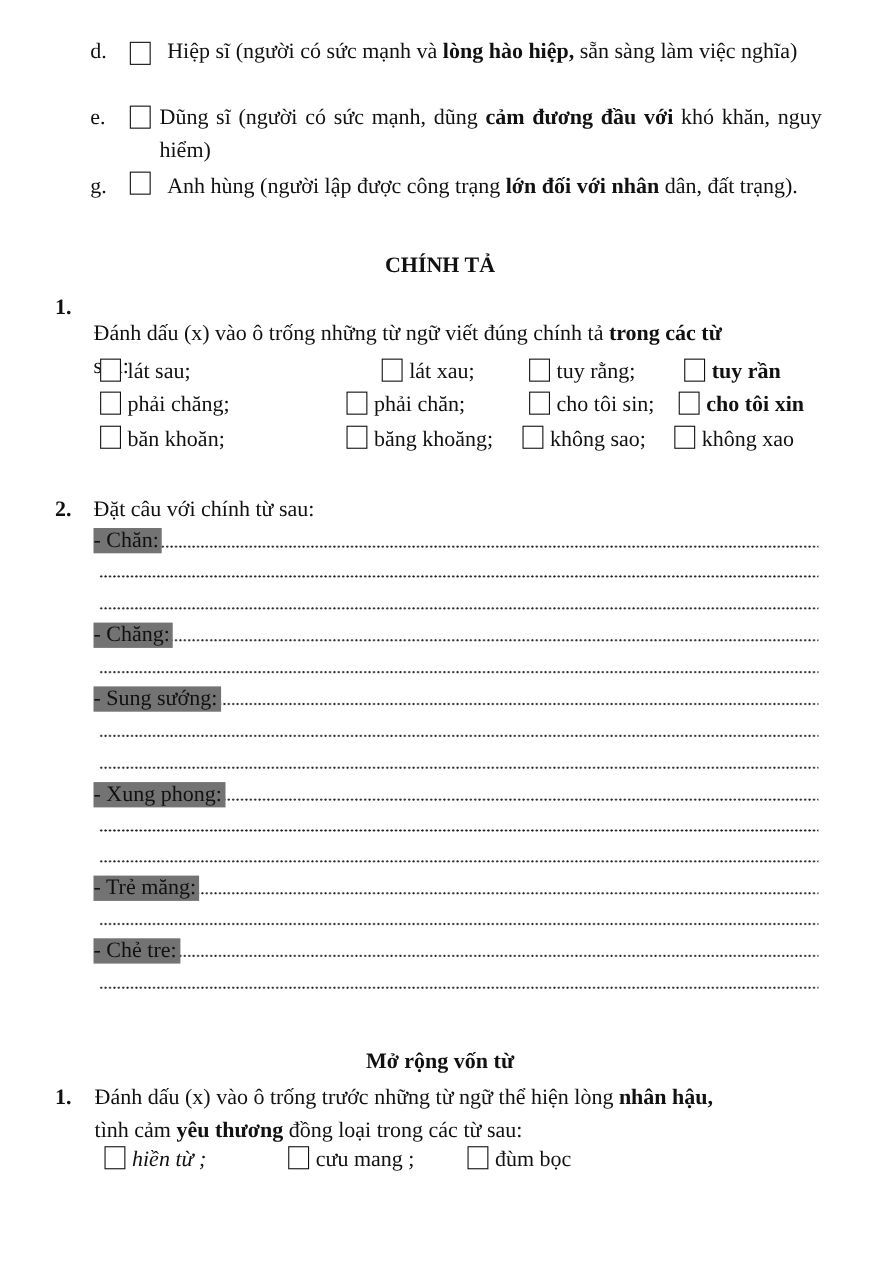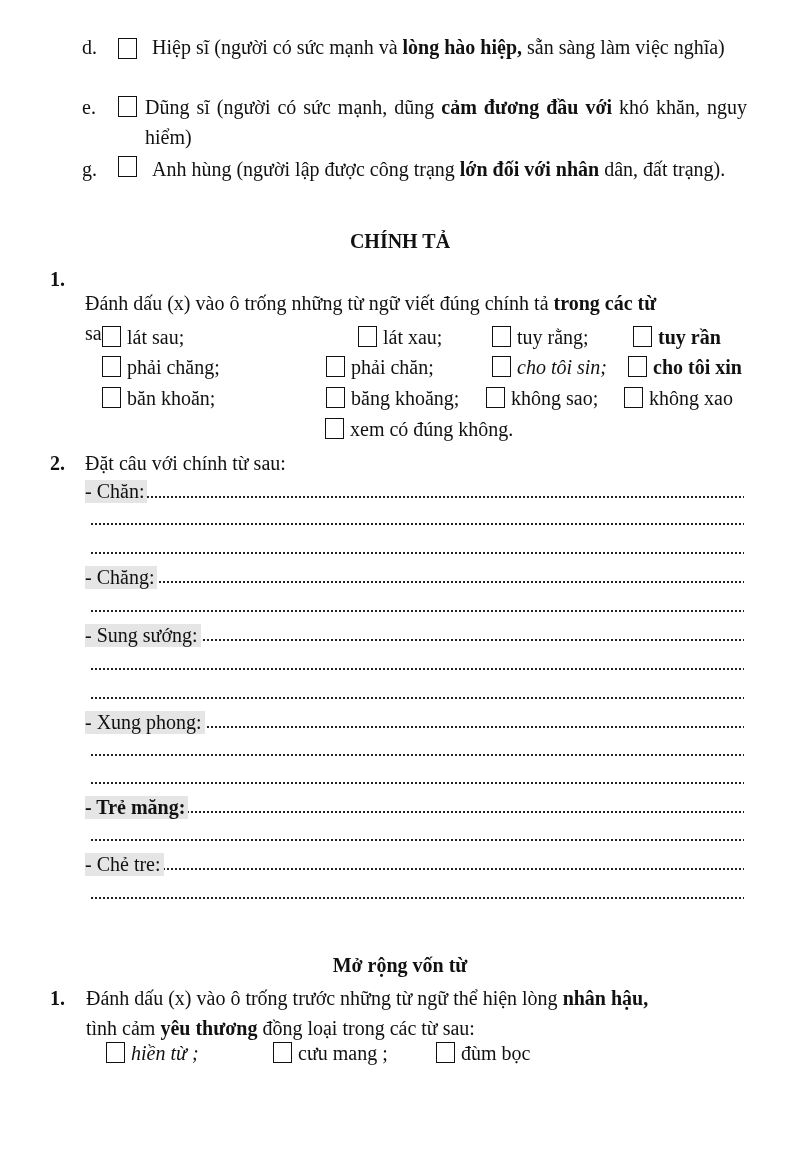--- a/index.html
+++ b/index.html
@@ -2,31 +2,31 @@
 <html><head>
 <meta charset="utf-8">
 <style>
   html, body { margin: 0; padding: 0; background: #ffffff; }
   body { width: 800px; height: 1167px; position: relative; overflow: hidden;
          font-family: "Liberation Serif", serif; color: #111; font-size: 20px; }
   .page { position: absolute; left: 0; top: 0; width: 800px; height: 1167px; }
   .b { font-weight: bold; }
   .cb { display: inline-block; width: 19px; height: 21px; border: 1.6px solid #111;
         box-sizing: border-box; vertical-align: -3px; margin-right: 6px; background: #fff; }
-  .opt-row { position: absolute; left: 16px; width: 661px; height: 30px; }
+  .opt-row { position: absolute; left: 5px; width: 661px; height: 30px; }
   .opt { position: absolute; white-space: nowrap; }
   .letter { position: absolute; left: 82px; }
   .item-text { position: absolute; left: 152px; width: 602px; line-height: 30px; text-align: justify; }
   .h { position: absolute; left: 0; width: 800px; text-align: center; font-weight: bold; }
   .num { position: absolute; left: 50px; font-weight: bold; }
   .qtext { position: absolute; left: 85px; width: 670px; line-height: 30px; }
   .dline { position: absolute; left: 90px; right: 56px; height: 2px;
            background-image: radial-gradient(circle, #222 0.9px, transparent 1.1px);
            background-size: 4px 2px; background-repeat: repeat-x; }
-  .lbl { position: absolute; left: 85px; white-space: nowrap; background: #e5e5e5; padding-right: 3px; }
+  .lbl { position: absolute; left: 85px; white-space: nowrap; background: #737373; padding-right: 3px; }
 </style>
 </head>
 <body>
 
 <div class="page">
 
   <div>
     <span class="letter" style="top:36px;">d.</span>
     <span class="cb" style="position:absolute;left:118px;top:38px;"></span>
     <div class="item-text" style="top:32px;"><span>Hiệp sĩ (người có sức mạnh và </span><span class="b">lòng hào hiệp,</span><span> sẵn sàng làm việc nghĩa)</span></div>
@@ -51,31 +51,30 @@
 
   <div class="opt-row" style="top:326px;">
     <span class="opt" style="left:86px;"><span class="cb"></span><span>lát sau;</span></span>
     <span class="opt" style="left:310px;margin-left:32px;"><span class="cb"></span><span>lát xau;</span></span>
     <span class="opt" style="left:476px;"><span class="cb"></span><span>tuy rằng;</span></span>
     <span class="opt b" style="left:617px;"><span class="cb"></span><span>tuy rần</span></span>
   </div>
   <div class="opt-row" style="top:356px;">
     <span class="opt" style="left:86px;"><span class="cb"></span><span>phải chăng;</span></span>
     <span class="opt" style="left:310px;"><span class="cb"></span><span>phải chăn;</span></span>
-    <span class="opt" style="left:476px;font-style:italic;"><span class="cb"></span><span>cho tôi sin;</span></span>
+    <span class="opt" style="left:476px;"><span class="cb"></span><span>cho tôi sin;</span></span>
     <span class="opt b" style="left:612px;"><span class="cb"></span><span>cho tôi xin</span></span>
   </div>
   <div class="opt-row" style="top:387px;">
     <span class="opt" style="left:86px;"><span class="cb"></span><span>băn khoăn;</span></span>
     <span class="opt" style="left:310px;"><span class="cb"></span><span>băng khoăng;</span></span>
     <span class="opt" style="left:470px;"><span class="cb"></span><span>không sao;</span></span>
     <span class="opt" style="left:608px;"><span class="cb"></span><span>không xao</span></span>
   </div>
   <div class="opt-row" style="top:418px;">
-    <span class="opt" style="left:309px;"><span class="cb"></span><span>xem có đúng không.</span></span>
   </div>
 
   <span class="num" style="top:452px;">2.</span>
   <div class="qtext" style="top:448px;">Đặt câu với chính từ sau:</div>
 
   <div class="dline" style="top:496px;"></div>
   <span class="lbl" style="top:480px;">- Chăn:</span>
   <div class="dline" style="top:523px;"></div>
   <div class="dline" style="top:552px;"></div>
 
@@ -87,21 +86,21 @@
   <span class="lbl" style="top:624px;">- Sung sướng:</span>
   <div class="dline" style="top:668px;"></div>
   <div class="dline" style="top:697px;"></div>
 
   <div class="dline" style="top:726px;"></div>
   <span class="lbl" style="top:711px;">- Xung phong:</span>
   <div class="dline" style="top:754px;"></div>
   <div class="dline" style="top:782px;"></div>
 
   <div class="dline" style="top:811px;"></div>
-  <span class="lbl" style="top:796px;font-weight:bold;">- Trẻ măng:</span>
+  <span class="lbl" style="top:796px;">- Trẻ măng:</span>
   <div class="dline" style="top:839px;"></div>
 
   <div class="dline" style="top:868px;"></div>
   <span class="lbl" style="top:853px;">- Chẻ tre:</span>
   <div class="dline" style="top:897px;"></div>
 
   <div class="h" style="top:954px;">Mở rộng vốn từ</div>
 
   <span class="num" style="top:987px;">1.</span>
   <div class="qtext" style="top:983px;left:86px;width:672px;"><span>Đánh dấu (x) vào ô trống trước những từ ngữ thể hiện lòng </span><span class="b">nhân hậu,</span><br><span>tình cảm </span><span class="b">yêu thương</span><span> đồng loại trong các từ sau:</span></div>

